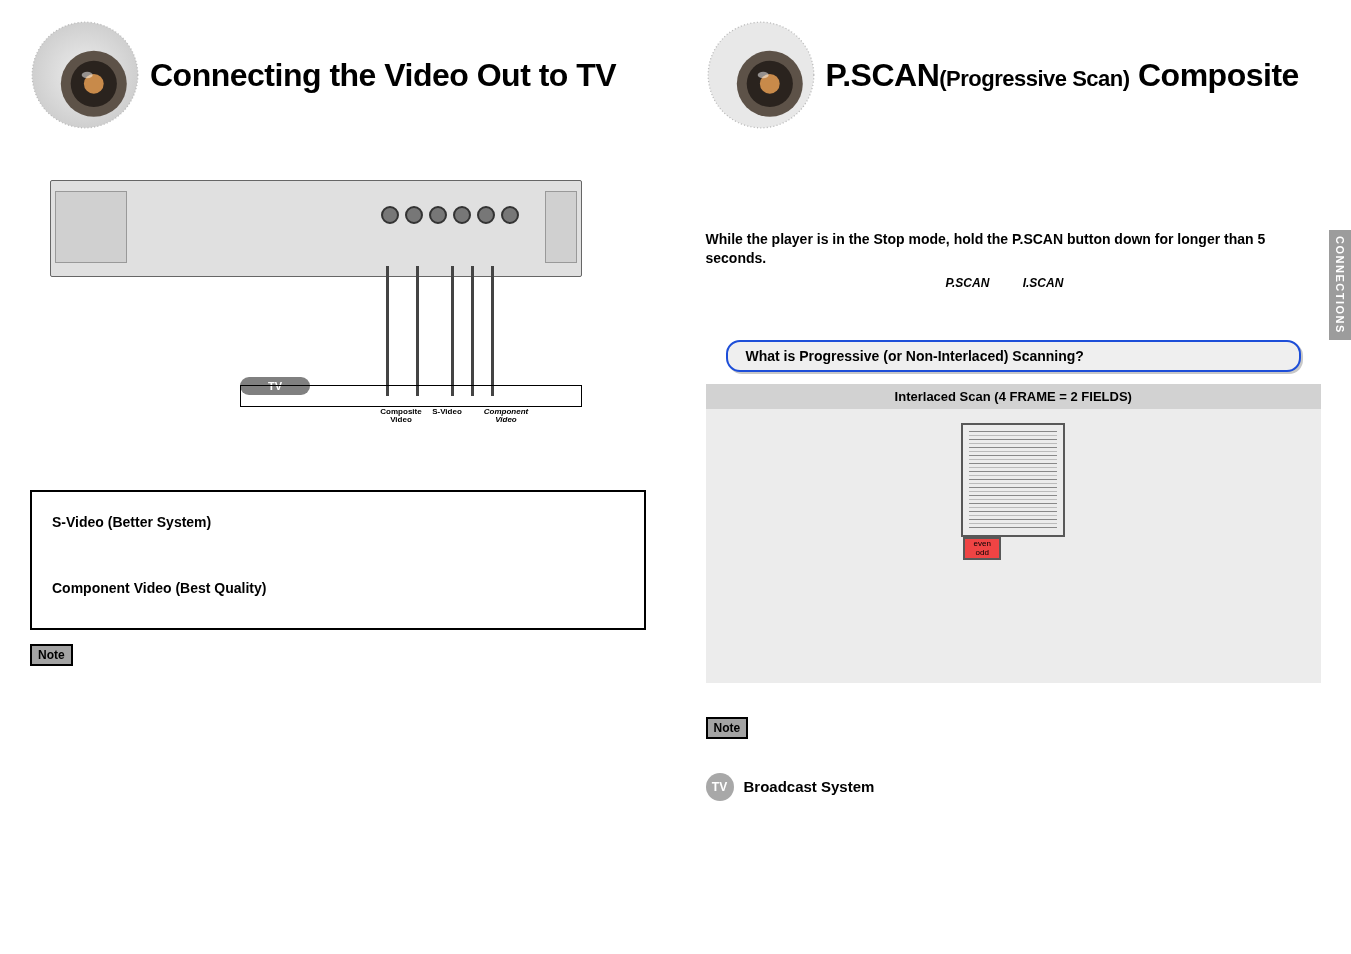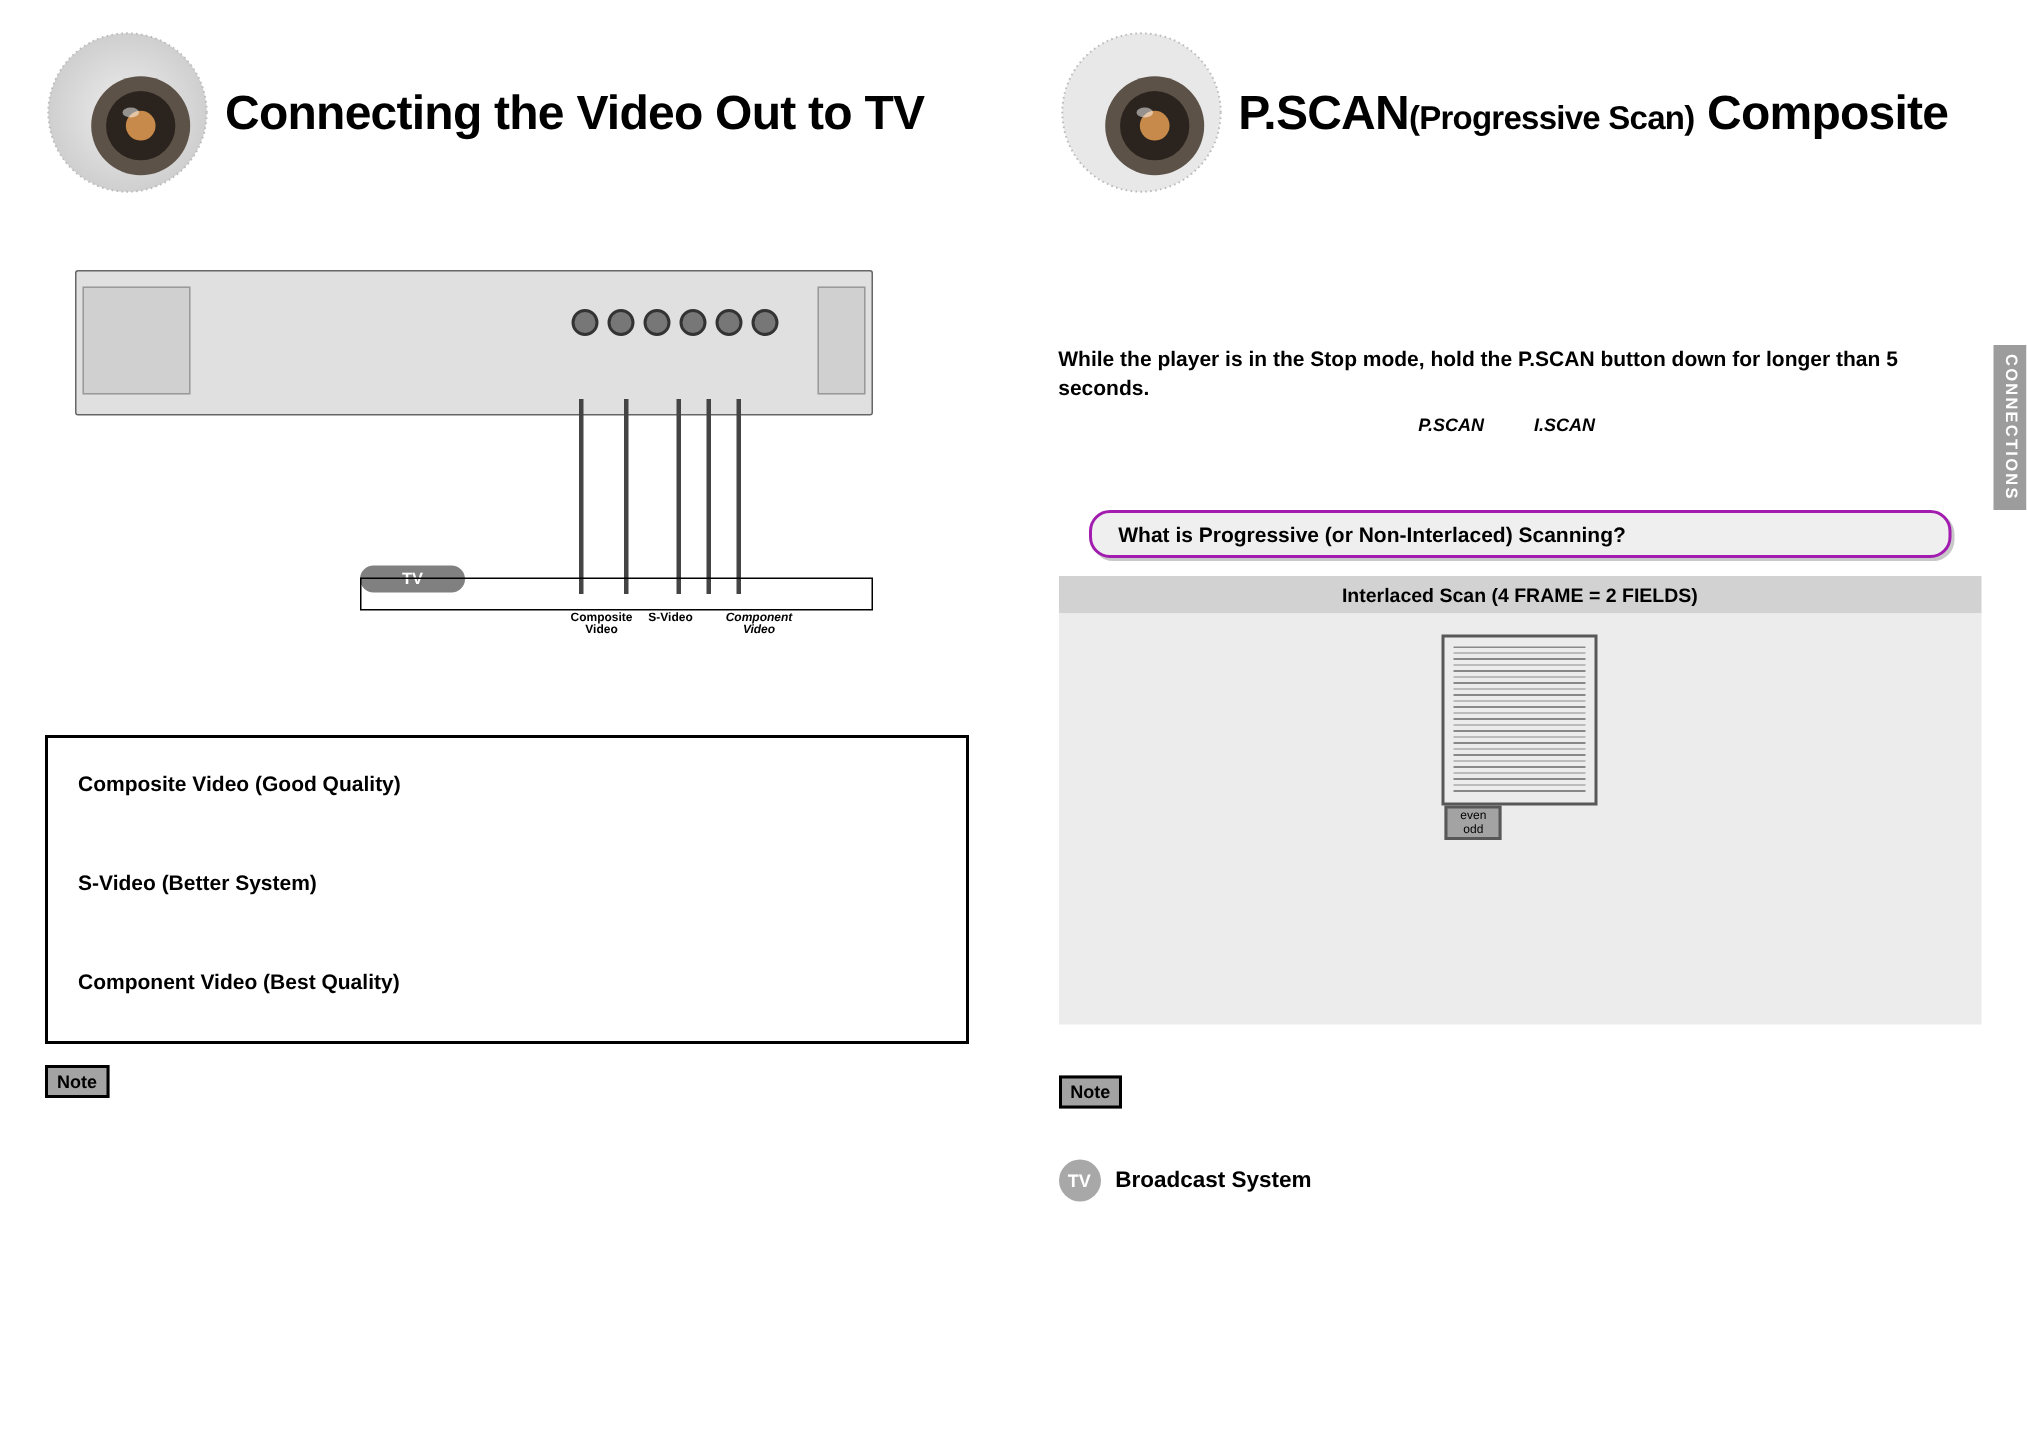--- a/index.html
+++ b/index.html
@@ -154,21 +154,21 @@
 
   .question-band {
     margin: 50px 0 14px 0;
     position: relative;
     height: 30px;
   }
   .question-inner {
     position:absolute;
     left: 20px; right: 20px; top:0;
     height: 28px;
-    border: 2px solid #a21caf;
+    border: 2px solid #1d4ed8;
     border-radius: 14px;
     background: #efefef;
     display:flex; align-items:center;
     padding-left: 18px;
     font-weight:700;
     font-size:14px;
     box-shadow: 2px 2px 0 #c8c8c8;
   }
 
   .compare {
@@ -207,21 +207,21 @@
   .frame-box.interlaced::after {
     content:"";
     position:absolute; inset:6px;
     background: repeating-linear-gradient(180deg, transparent 0 4px, #bbb 4px 5px, transparent 5px 8px);
   }
   .eo-label {
     position:absolute;
     left:0px; top:112px;
     width:34px;
     border:2px solid #585858;
-    background:#a3a3a3;
+    background:#ef4444;
     font-size:8px; text-align:center;
     line-height:1.1;
     padding:1px 0;
   }
   .frame-box.progressive::before {
     content:"";
     position:absolute; inset:6px;
     background: repeating-linear-gradient(180deg,#777 0 2px, transparent 2px 6px);
   }
 
@@ -306,21 +306,20 @@
       <div class="tv-label-badge">TV</div>
       <div class="tv-strip"></div>
       <div class="tv-sub a">Composite
 Video</div>
       <div class="tv-sub b">S-Video</div>
       <div class="tv-sub c">Component
 Video</div>
     </div>
 
     <div class="quality-box">
-      <div class="qb-item">Composite Video (Good Quality)</div>
       <div class="qb-item">S-Video (Better System)</div>
       <div class="qb-item">Component Video (Best Quality)</div>
     </div>
 
     <div class="note-badge">Note</div>
   </div>
 
   <div class="right-col">
     <div class="side-tab">CONNECTIONS</div>
 

